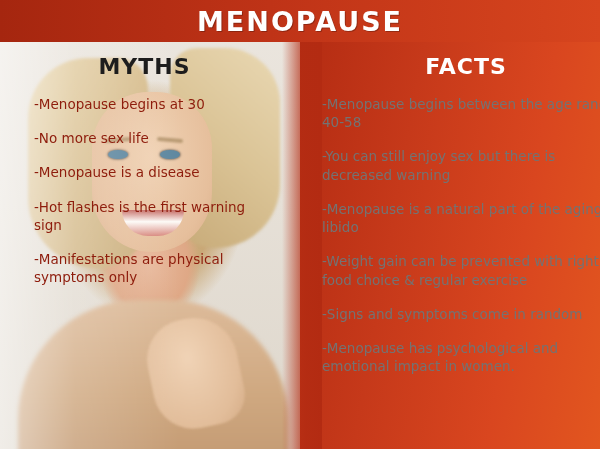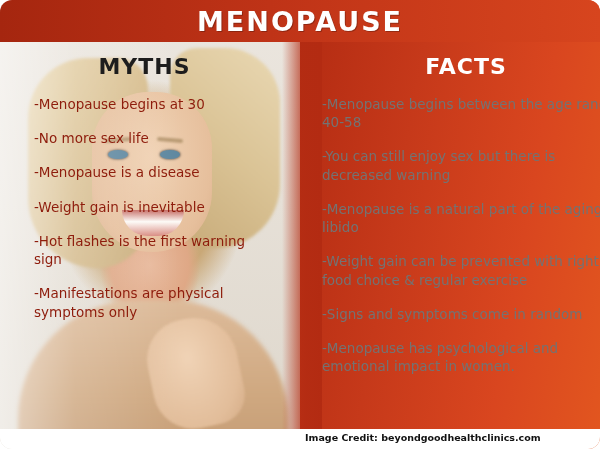--- a/index.html
+++ b/index.html
@@ -7,21 +7,20 @@
     padding: 0;
     background: #ffffff;
   }
   #infographic {
     position: relative;
     width: 600px;
     height: 449px;
     overflow: hidden;
     font-family: "DejaVu Sans", sans-serif;
     background: #f3efe9;
-    border-radius: 12px;
   }
 
   
   .photo-layer {
     position: absolute;
     left: 0; top: 0;
     width: 300px;
     height: 449px;
     background:
       radial-gradient(ellipse 70px 85px at 150px 265px, #e8b99c 0%, #dfa886 55%, rgba(223,168,134,0) 72%),
@@ -220,35 +219,31 @@
   <div class="title-bar">
     <div class="title-text">MENOPAUSE</div>
   </div>
 
   <div class="col col-myths">
     <div class="col-heading">MYTHS</div>
     <div class="items">
       <div class="item">-Menopause begins at 30</div>
       <div class="item">-No more sex life</div>
       <div class="item">-Menopause is a disease</div>
-      <div class="item">-Weight gain is inevitable</div>
       <div class="item">-Hot flashes is the first warning sign</div>
       <div class="item">-Manifestations are physical symptoms only</div>
     </div>
   </div>
 
   <div class="col col-facts">
     <div class="col-heading">FACTS</div>
     <div class="items">
       <div class="item">-Menopause begins between the age range 40-58</div>
       <div class="item">-You can still enjoy sex but there is decreased warning</div>
       <div class="item">-Menopause is a natural part of the aging libido</div>
       <div class="item">-Weight gain can be prevented with right food choice &amp; regular exercise</div>
       <div class="item">-Signs and symptoms come in random</div>
       <div class="item">-Menopause has psychological and emotional impact in women.</div>
     </div>
   </div>
 
-  <div class="credit">
-    <div class="credit-text">Image Credit: beyondgoodhealthclinics.com</div>
-  </div>
 
 </div>
 
 </body></html>

